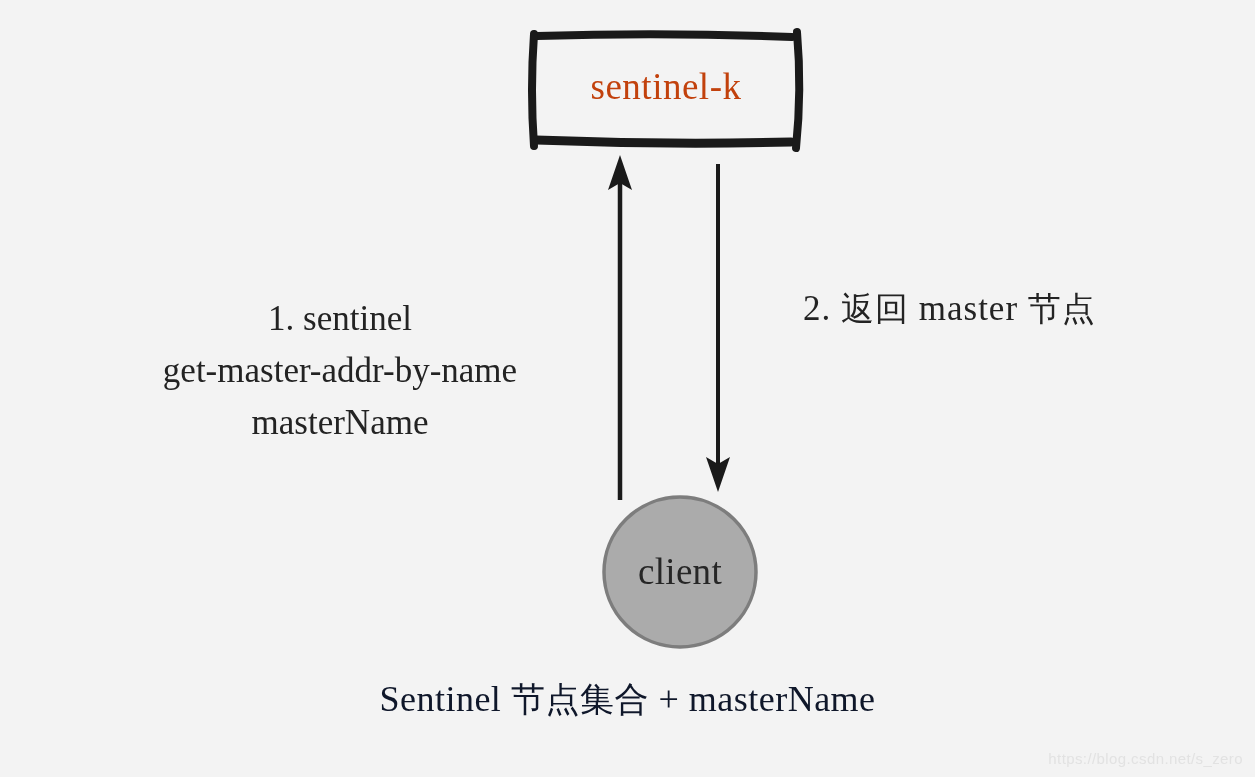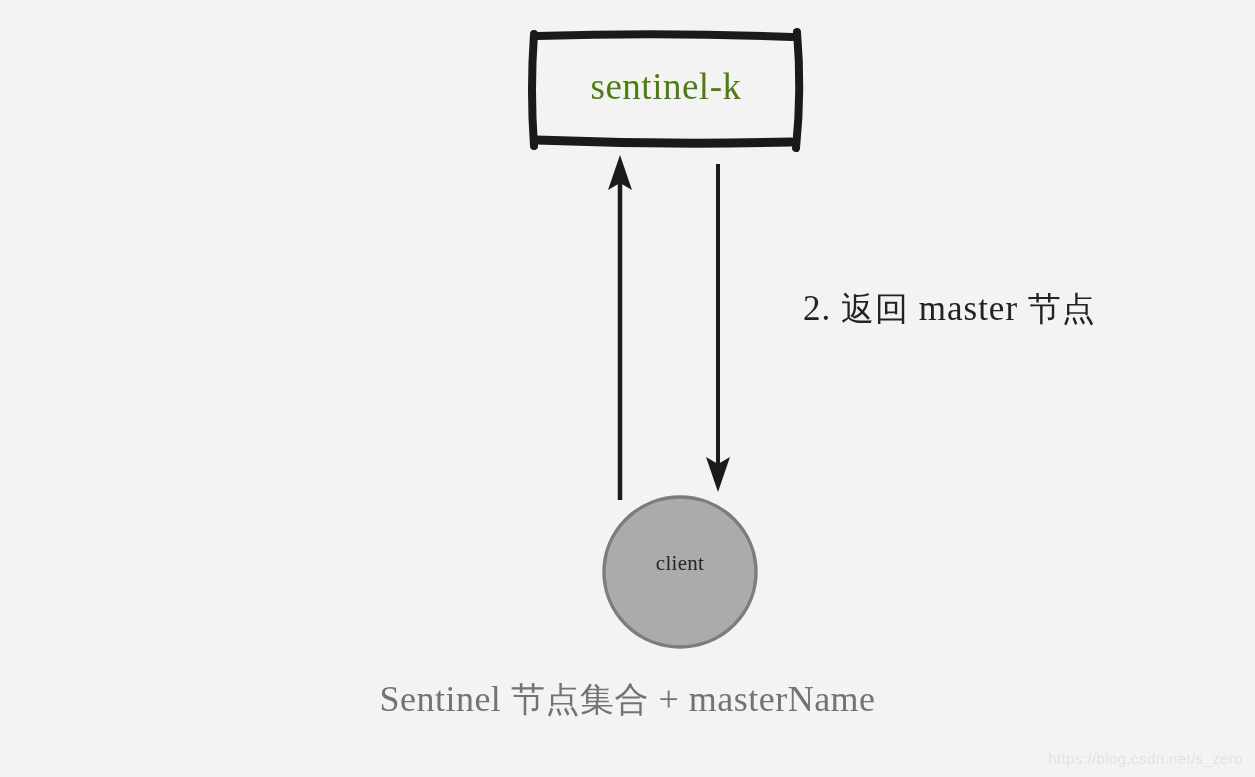--- a/index.html
+++ b/index.html
@@ -36,30 +36,30 @@
   }
 
   
   #node-box-label {
     left: 532px;
     top: 68px;
     width: 268px;
     text-align: center;
     font-size: 37px;
     letter-spacing: 0.5px;
-    color: #4d7c0f;
+    color: #c2410c;
   }
 
   
   #node-circle-label {
     left: 603px;
     top: 553px;
     width: 154px;
     text-align: center;
-    font-size: 21px;
+    font-size: 37px;
     color: #262626;
     letter-spacing: 0.3px;
   }
 
   
   #edge-label-request {
     left: 80px;
     top: 293px;
     width: 520px;
     text-align: center;
@@ -86,21 +86,21 @@
     font-size: 33px;
   }
 
   
   #diagram-caption {
     left: 0;
     top: 681px;
     width: 1255px;
     text-align: center;
     font-size: 36px;
-    color: #737373;
+    color: #0f172a;
     letter-spacing: 0.5px;
   }
   #diagram-caption .cjk {
     font-family: "DejaVu Sans", sans-serif;
     font-size: 34px;
   }
 
   
   #watermark {
     position: absolute;
@@ -139,20 +139,25 @@
 
     <g>
       <ellipse cx="680" cy="572" rx="76" ry="75" fill="#ababab" stroke="#7d7d7d" stroke-width="3.5"></ellipse>
     </g>
   </svg>
 
   <div class="txt" id="node-box-label">sentinel-k</div>
 
   <div class="txt" id="node-circle-label">client</div>
 
+  <div class="txt" id="edge-label-request">
+    <span class="ln">1. sentinel</span>
+    <span class="ln">get-master-addr-by-name</span>
+    <span class="ln">masterName</span>
+  </div>
 
   <div class="txt" id="edge-label-response">
     <span>2. </span><span class="cjk">返回</span><span> master </span><span class="cjk">节点</span>
   </div>
 
   <div class="txt" id="diagram-caption">
     <span>Sentinel </span><span class="cjk">节点集合</span><span> + masterName</span>
   </div>
 
   <div id="watermark">https://blog.csdn.net/s_zero</div>

